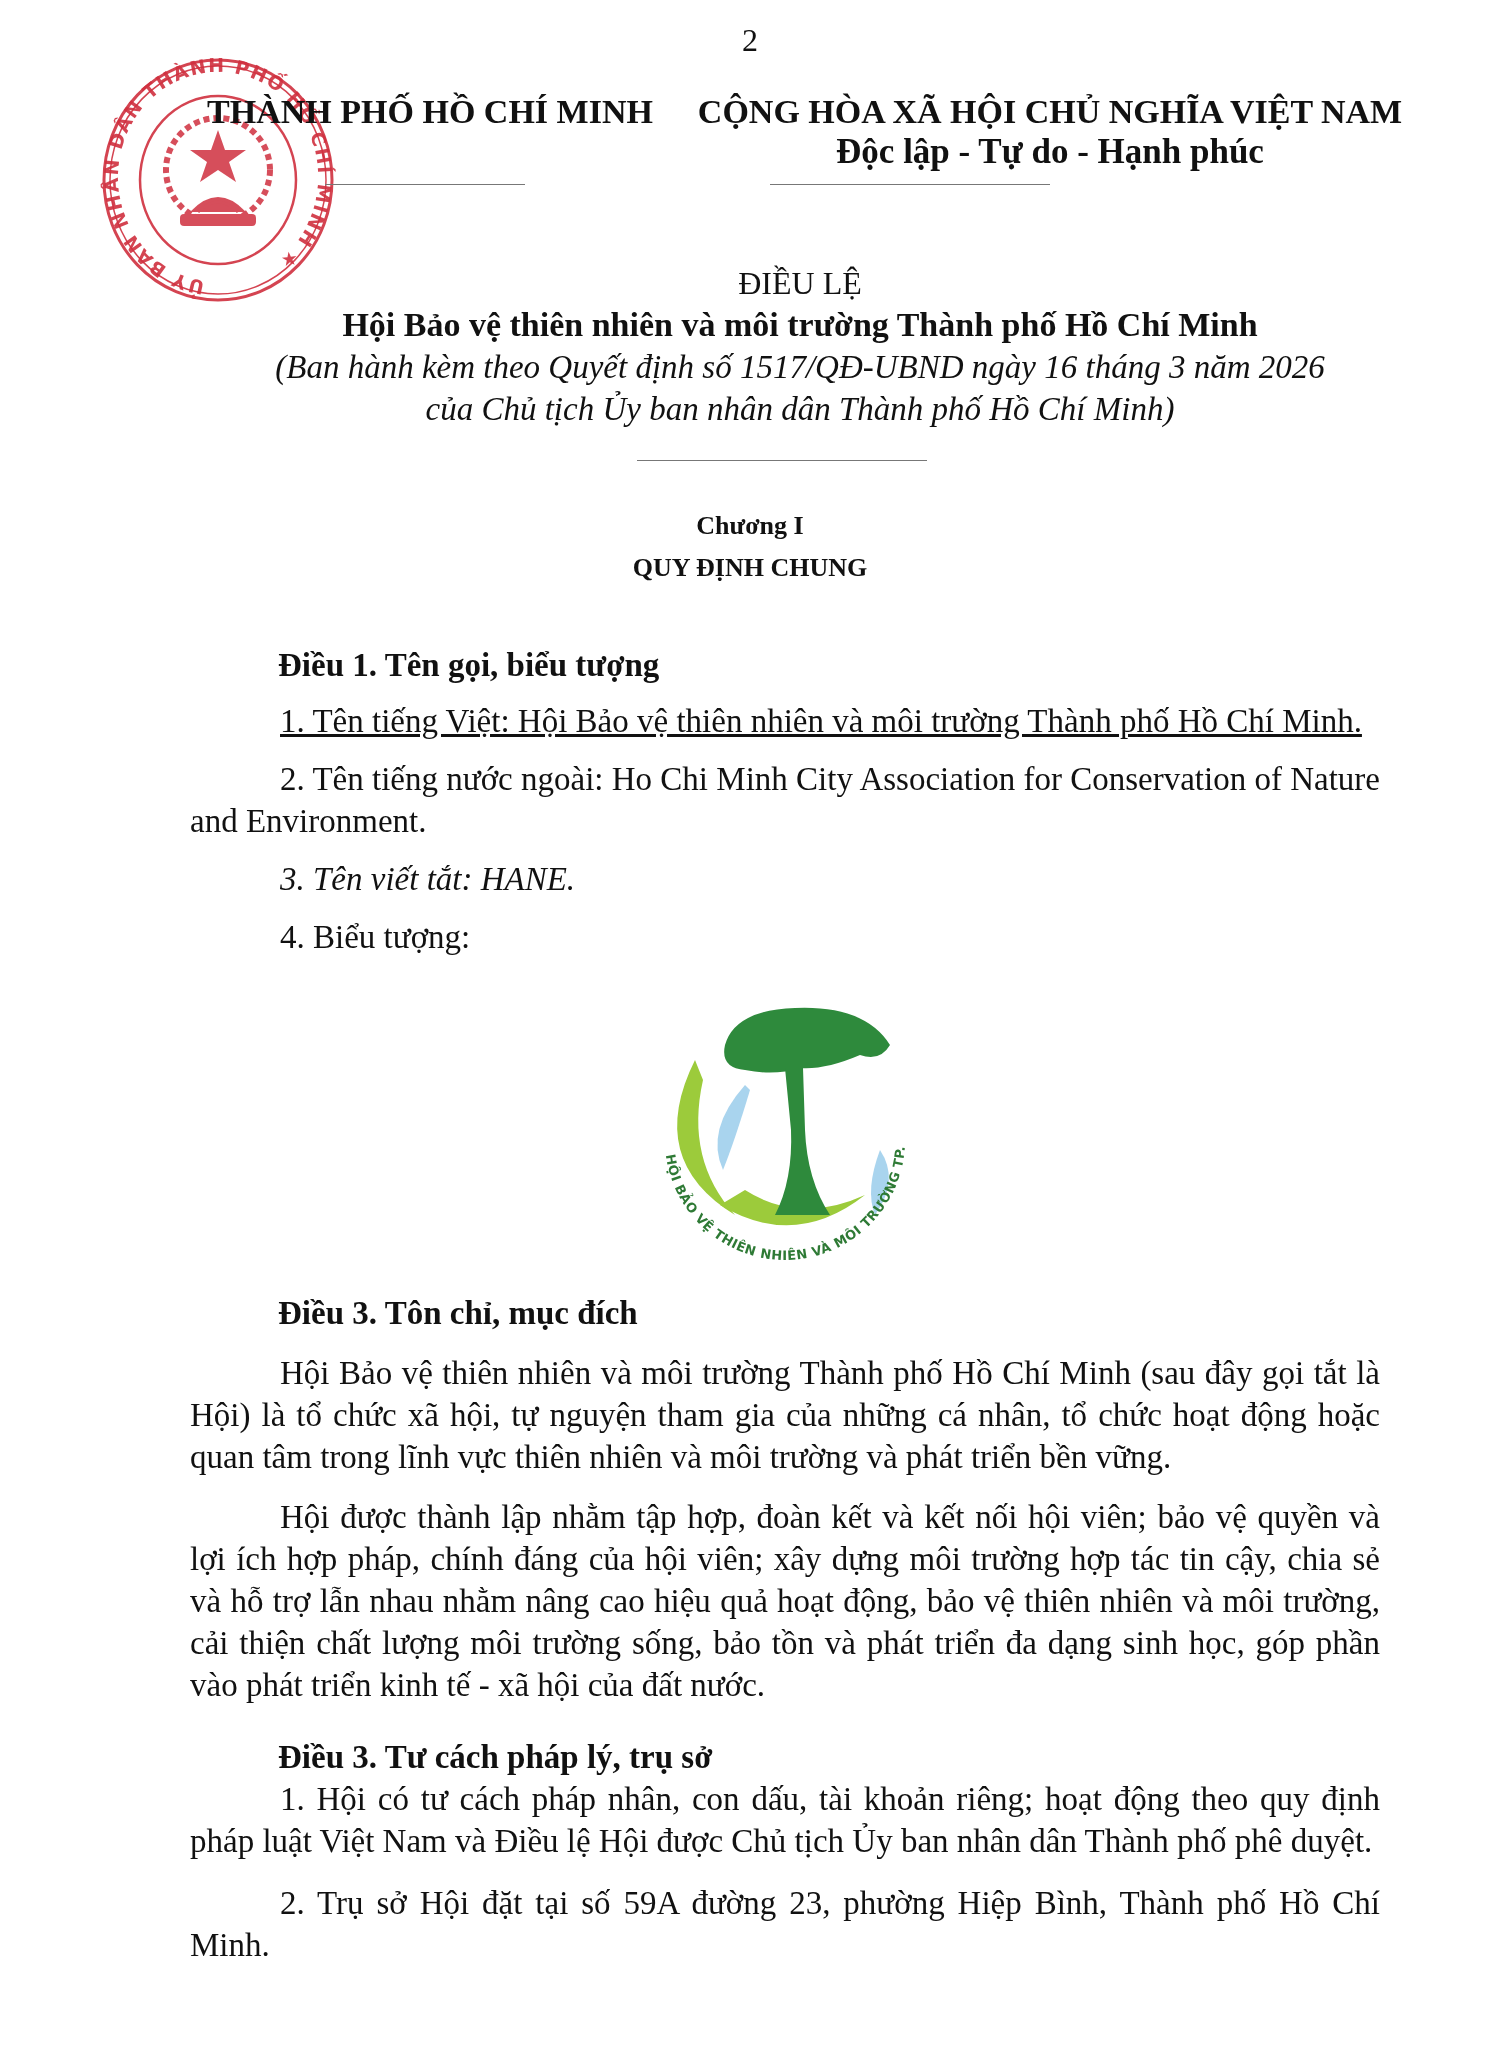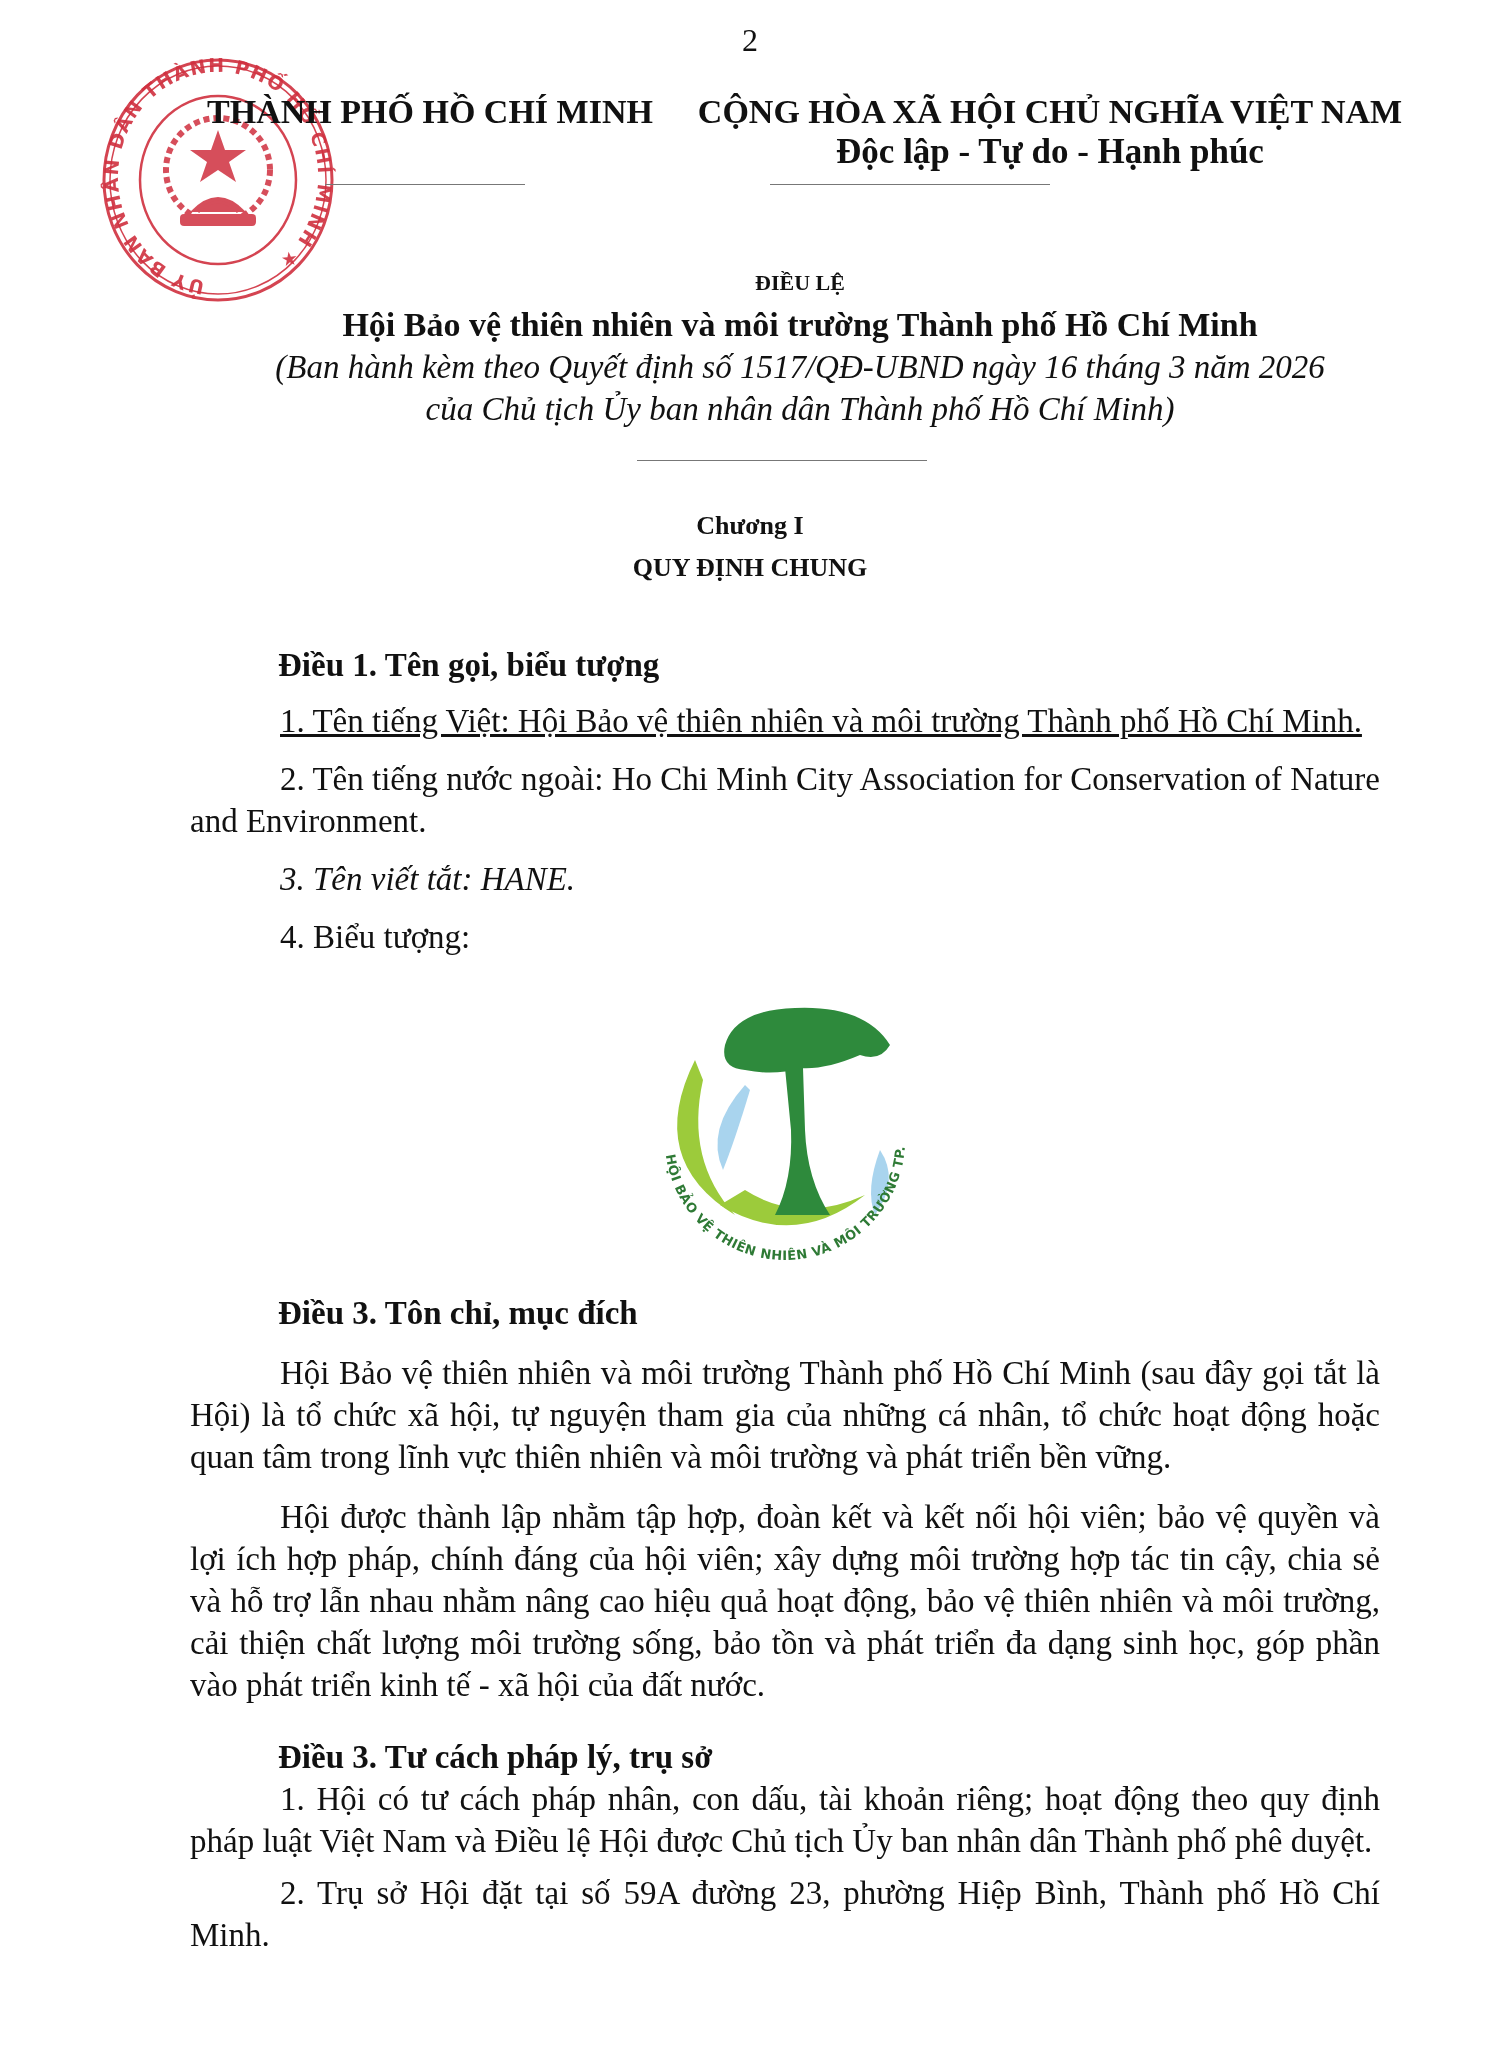--- a/index.html
+++ b/index.html
@@ -9,21 +9,21 @@
   .page-number { left:0; width:1500px; top:22px; text-align:center; font-size:32px; }
 
   .hdr-left { left:170px; width:520px; top:92px; text-align:center; font-weight:bold; font-size:34px; line-height:40px; }
   .hdr-right { left:680px; width:740px; top:92px; text-align:center; font-weight:bold; font-size:34px; line-height:40px; }
   .hdr-right .motto { font-size:35px; }
   .rule { position:absolute; height:0; border-top:1.5px solid #777; }
 
   .stamp { left:98px; top:52px; width:240px; height:260px; }
 
   .title-block { left:180px; width:1240px; top:262px; text-align:center; }
-  .doc-type { font-weight:bold; font-size:22px; line-height:42px; }
+  .doc-type { font-weight:normal; font-size:32px; line-height:42px; }
   .org-name { font-weight:bold; font-size:34px; line-height:42px; }
   .issued { font-style:italic; font-size:33px; line-height:42px; }
 
   .chapter { left:0; width:1500px; top:505px; text-align:center; font-weight:bold; font-size:26px; line-height:42px; }
 
   .body { left:190px; width:1190px; font-size:33px; line-height:42px; text-align:justify; }
   .art-h { font-weight:bold; font-size:33px; }
   .indent { text-indent:90px; }
   p { margin:0; }
 
@@ -108,14 +108,14 @@
 
 <div class="abs body" style="top:1292px;">
   <p class="art-h indent" style="text-indent:88px;">Điều 3. Tôn chỉ, mục đích</p>
   <p class="indent" style="margin-top:18px;">Hội Bảo vệ thiên nhiên và môi trường Thành phố Hồ Chí Minh (sau đây gọi tắt là Hội) là tổ chức xã hội, tự nguyện tham gia của những cá nhân, tổ chức hoạt động hoặc quan tâm trong lĩnh vực thiên nhiên và môi trường và phát triển bền vững.</p>
   <p class="indent" style="margin-top:18px;">Hội được thành lập nhằm tập hợp, đoàn kết và kết nối hội viên; bảo vệ quyền và lợi ích hợp pháp, chính đáng của hội viên; xây dựng môi trường hợp tác tin cậy, chia sẻ và hỗ trợ lẫn nhau nhằm nâng cao hiệu quả hoạt động, bảo vệ thiên nhiên và môi trường, cải thiện chất lượng môi trường sống, bảo tồn và phát triển đa dạng sinh học, góp phần vào phát triển kinh tế - xã hội của đất nước.</p>
 </div>
 
 <div class="abs body" style="top:1736px;">
   <p class="art-h indent" style="text-indent:88px;">Điều 3. Tư cách pháp lý, trụ sở</p>
   <p class="indent" style="margin-top:0;">1. Hội có tư cách pháp nhân, con dấu, tài khoản riêng; hoạt động theo quy định pháp luật Việt Nam và Điều lệ Hội được Chủ tịch Ủy ban nhân dân Thành phố phê duyệt.</p>
-  <p class="indent" style="margin-top:10px;">2. Trụ sở Hội đặt tại số 59A đường 23, phường Hiệp Bình, Thành phố Hồ Chí Minh.</p>
+  <p class="indent" style="margin-top:20px;">2. Trụ sở Hội đặt tại số 59A đường 23, phường Hiệp Bình, Thành phố Hồ Chí Minh.</p>
 </div>
 
 </body></html>

